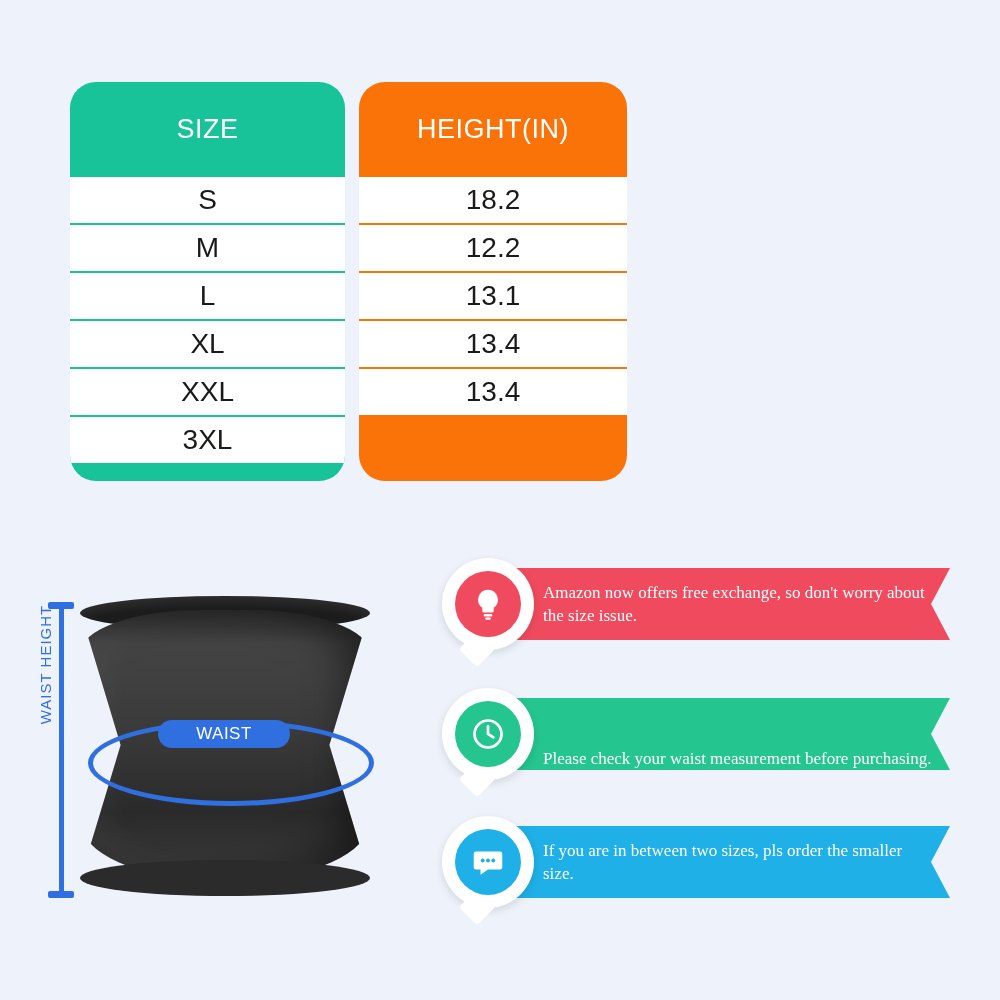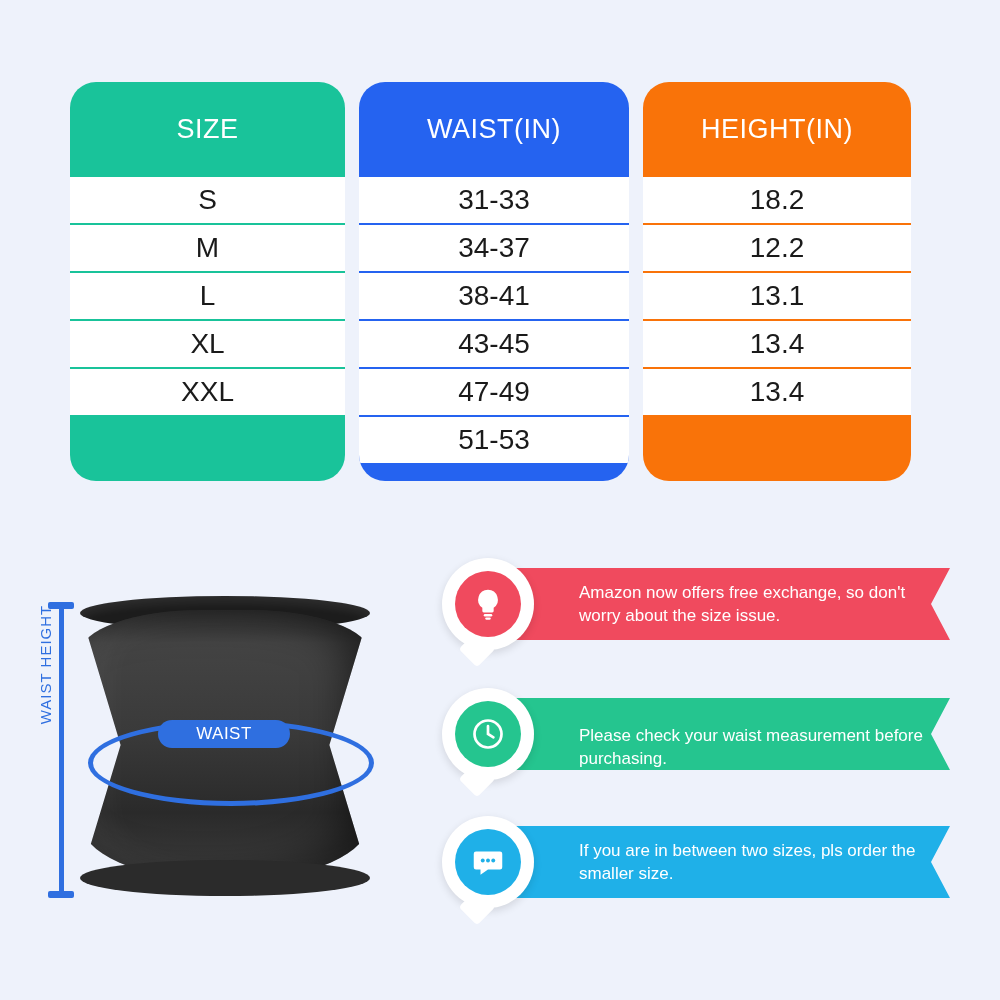--- a/index.html
+++ b/index.html
@@ -178,25 +178,26 @@
     position: absolute;
     left: 45px;
     top: 6px;
     width: 475px;
     height: 72px;
     clip-path: polygon(0% 0%, 100% 0%, 96% 50%, 100% 100%, 0% 100%, 0% 100%);
     display: flex;
     align-items: center;
   }
   .ribbon-text {
-    margin-left: 104px;
+    margin-left: 68px;
     margin-right: 18px;
     color: #ffffff;
     font-size: 17px;
     line-height: 23px;
+    font-family: Liberation Serif, serif;
   }
   .ribbon-1 { background: #f04a5e; }
   .ribbon-2 { background: #25c58f; align-items: flex-end; }
   .ribbon-3 { background: #1fb0e8; }
 
   .badge {
     position: absolute;
     left: 12px;
     top: -4px;
     width: 92px;
@@ -237,31 +238,23 @@
 
 <div class="size-table">
 
   <div class="col col-size">
     <div class="col-head">SIZE</div>
     <div class="cell">S</div>
     <div class="cell">M</div>
     <div class="cell">L</div>
     <div class="cell">XL</div>
     <div class="cell">XXL</div>
-  </div>
-
-  <div class="col col-waist">
-    <div class="col-head">WAIST(IN)</div>
-    <div class="cell">31-33</div>
-    <div class="cell">34-37</div>
-    <div class="cell">38-41</div>
-    <div class="cell">43-45</div>
-    <div class="cell">47-49</div>
-    <div class="cell">51-53</div>
-  </div>
+    <div class="cell">3XL</div>
+  </div>
+
 
   <div class="col col-height">
     <div class="col-head">HEIGHT(IN)</div>
     <div class="cell">18.2</div>
     <div class="cell">12.2</div>
     <div class="cell">13.1</div>
     <div class="cell">13.4</div>
     <div class="cell">13.4</div>
   </div>
 

